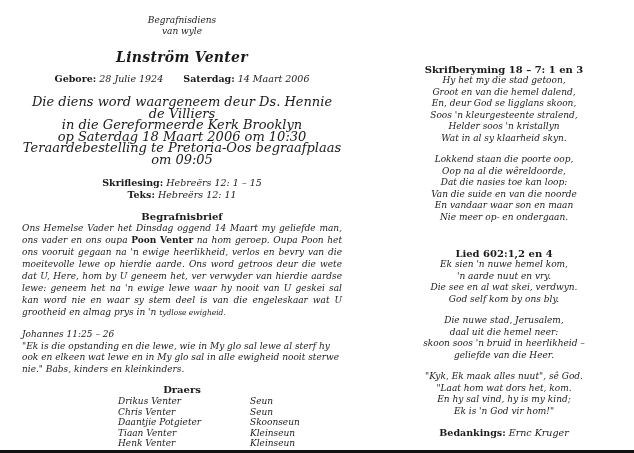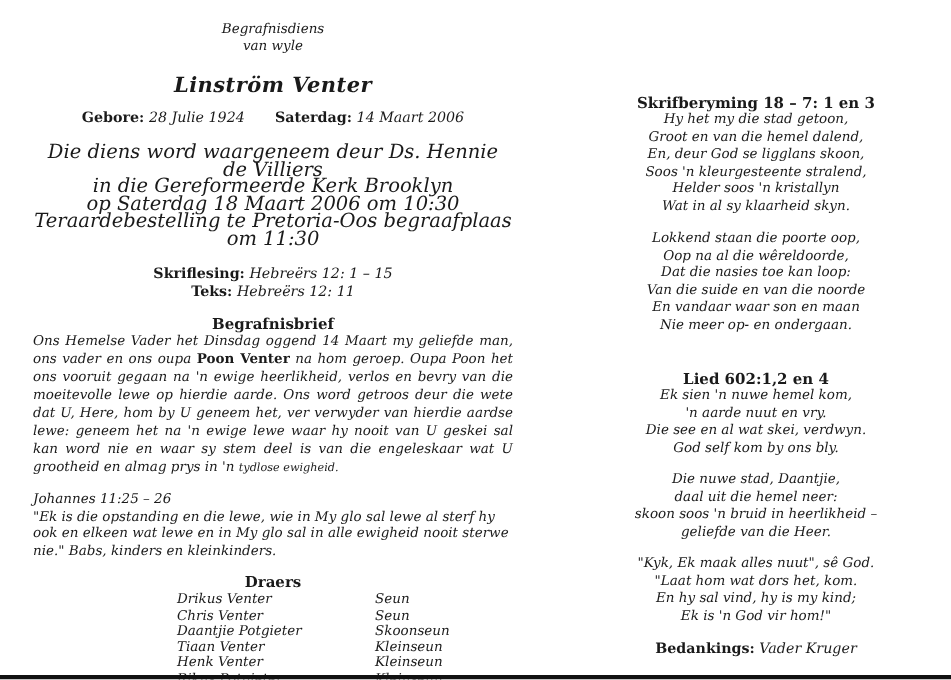--- a/index.html
+++ b/index.html
@@ -51,21 +51,21 @@
       <span class="i">28 Julie 1924</span>
       <span class="gap"></span>
       <span class="b">Saterdag:</span>
       <span class="i">14 Maart 2006</span>
     </div>
 
     <div class="service">
       <div>Die diens word waargeneem deur Ds. Hennie de Villiers</div>
       <div>in die Gereformeerde Kerk Brooklyn</div>
       <div>op Saterdag 18 Maart 2006 om 10:30</div>
-      <div>Teraardebestelling te Pretoria-Oos begraafplaas om 11:30</div>
+      <div>Teraardebestelling te Pretoria-Oos begraafplaas om 09:05</div>
     </div>
 
     <div class="readings">
       <div>
         <span class="b">Skriflesing:</span>
         <span class="i">Hebreërs 12: 1 – 15</span>
       </div>
       <div>
         <span class="b">Teks:</span>
         <span class="i">Hebreërs 12: 11</span>
@@ -134,33 +134,33 @@
 
     <div class="sec-title">Lied 602:1,2 en 4</div>
     <div class="poem">
       <div class="stanza">
         <div>Ek sien 'n nuwe hemel kom,</div>
         <div>'n aarde nuut en vry.</div>
         <div>Die see en al wat skei, verdwyn.</div>
         <div>God self kom by ons bly.</div>
       </div>
       <div class="stanza">
-        <div>Die nuwe stad, Daantjie,</div>
+        <div>Die nuwe stad, Jerusalem,</div>
         <div>daal uit die hemel neer:</div>
         <div>skoon soos 'n bruid in heerlikheid –</div>
         <div>geliefde van die Heer.</div>
       </div>
       <div class="stanza">
         <div>"Kyk, Ek maak alles nuut", sê God.</div>
         <div>"Laat hom wat dors het, kom.</div>
         <div>En hy sal vind, hy is my kind;</div>
         <div>Ek is 'n God vir hom!"</div>
       </div>
     </div>
 
     <div class="bed">
       <span class="b">Bedankings:</span>
-      <span class="i">Vader Kruger</span>
+      <span class="i">Ernc Kruger</span>
     </div>
   </div>
 
   <div class="bottom-rule"></div>
 </div>
 
 </body></html>

